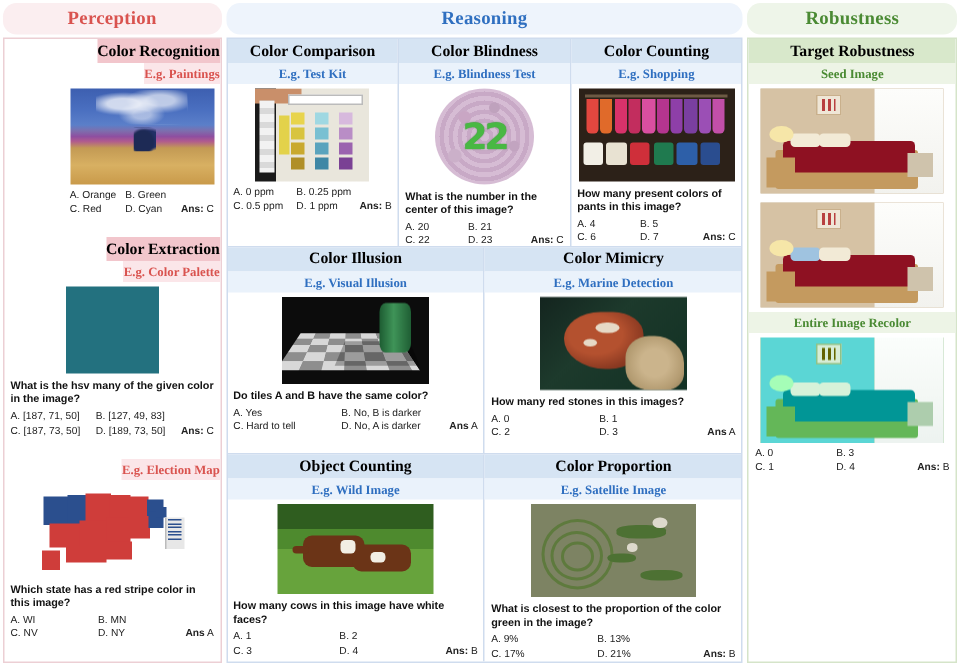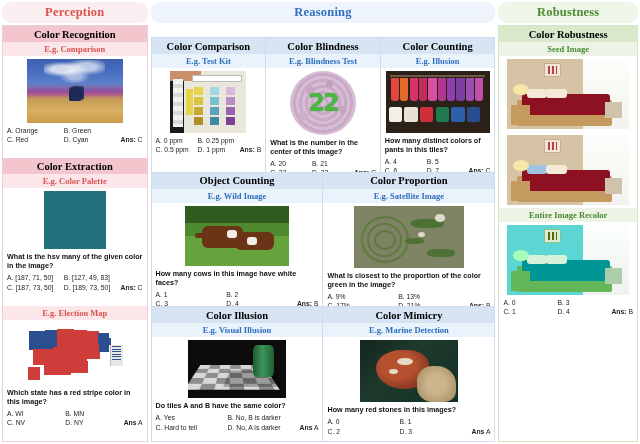--- a/index.html
+++ b/index.html
@@ -13,21 +13,21 @@
   .page {
     width: 640px; height: 444px;
     display: flex;
     gap: 3px;
     padding: 2px 2px;
   }
 
   
   .col { display: flex; flex-direction: column; }
   .col-perception { width: 146px; }
-  .col-reasoning  { width: 346px; gap: 12px; }
+  .col-reasoning  { width: 346px; }
   .col-robustness { width: 140px; }
 
   .section-title {
     border-radius: 9px;
     text-align: center;
     font-family: "Liberation Serif", serif;
     font-weight: bold;
     font-size: 12.5px;
     padding: 3px 0 3px;
     margin-bottom: 2px;
@@ -38,21 +38,21 @@
   .title-robustness { background: #eef5e9; color: #4a8a33; }
 
   .panel {
     border: 1px solid #dcdcdc;
     background: #fff;
     flex: 1 1 auto;
     display: flex;
     flex-direction: column;
     overflow: hidden;
   }
-  .panel-perception { border-color: #eccfd4; }
+  .panel-perception { border-color: #eccfd4; align-items: flex-end; }
   .panel-reasoning  { border-color: #cfdcee; }
   .panel-robustness { border-color: #d5e4c9; }
 
   
   .cat-head {
     font-family: "Liberation Serif", serif;
     font-weight: bold;
     font-size: 10.5px;
     text-align: center;
     padding: 2.5px 0;
@@ -256,21 +256,21 @@
 <body>
 
 <div class="page">
 
   <div class="col col-perception">
     <div class="section-title title-perception">Perception</div>
 
     <div class="panel panel-perception">
 
       <div class="cat-head pink">Color Recognition</div>
-      <div class="eg-head pink">E.g. Comparison</div>
+      <div class="eg-head pink">E.g. Paintings</div>
       <div class="card-body">
         <div class="img-wrap">
           <div class="pic pic-painting"></div>
         </div>
         <div class="opts">
           <span>A. Orange</span>
           <span>B. Green</span>
           <span class="ans"><b>Ans:</b> <span>C</span></span>
           <span>C. Red</span>
           <span>D. Cyan</span>
@@ -397,21 +397,21 @@
               <span>B. 21</span>
               <span class="ans"><b>Ans:</b> <span>C</span></span>
               <span>C. 22</span>
               <span>D. 23</span>
             </div>
           </div>
         </div>
 
         <div class="r-cell">
           <div class="cat-head blue">Color Counting</div>
-          <div class="eg-head blue">E.g. Illusion</div>
+          <div class="eg-head blue">E.g. Shopping</div>
           <div class="card-body">
             <div class="img-wrap">
               <div class="pic pic-shop">
                 <div class="rail"></div>
                 <span class="h" style="left:5%;background:#e2473f"></span>
                 <span class="h" style="left:14%;background:#e06a2a"></span>
                 <span class="h" style="left:23%;background:#d8326a"></span>
                 <span class="h" style="left:32%;background:#c22d5e"></span>
                 <span class="h" style="left:41%;background:#d94fa0"></span>
                 <span class="h" style="left:50%;background:#b4358f"></span>
@@ -420,27 +420,75 @@
                 <span class="h" style="left:77%;background:#9b4fb5"></span>
                 <span class="h" style="left:86%;background:#c24fa8"></span>
                 <span class="f" style="left:3%;background:#f2efe6"></span>
                 <span class="f" style="left:18%;background:#e8e2d2"></span>
                 <span class="f" style="left:33%;background:#cf2f3a"></span>
                 <span class="f" style="left:48%;background:#1f7a4f"></span>
                 <span class="f" style="left:63%;background:#2d5fa8"></span>
                 <span class="f" style="left:78%;background:#2a4d8f"></span>
               </div>
             </div>
-            <div class="q">How many distinct colors of pants in this tiles?</div>
+            <div class="q">How many present colors of pants in this image?</div>
             <div class="opts">
               <span>A. 4</span>
               <span>B. 5</span>
               <span class="ans"><b>Ans:</b> <span>C</span></span>
               <span>C. 6</span>
               <span>D. 7</span>
+            </div>
+          </div>
+        </div>
+      </div>
+
+      <div class="r-row">
+
+        <div class="r-cell">
+          <div class="cat-head blue">Color Illusion</div>
+          <div class="eg-head blue">E.g. Visual Illusion</div>
+          <div class="card-body">
+            <div class="img-wrap">
+              <div class="pic pic-illusion">
+                <div class="board"></div>
+                  <div class="shadow"></div>
+                  <div class="cyl"></div>
+              </div>
+            </div>
+            <div class="q">Do tiles A and B have the same color?</div>
+            <div class="opts">
+              <span>A. Yes</span>
+              <span>B. No, B is darker</span>
+              <span class="ans"><b>Ans</b> <span>A</span></span>
+              <span>C. Hard to tell</span>
+              <span>D. No, A is darker</span>
+            </div>
+          </div>
+        </div>
+
+        <div class="r-cell">
+          <div class="cat-head blue">Color Mimicry</div>
+          <div class="eg-head blue">E.g. Marine Detection</div>
+          <div class="card-body">
+            <div class="img-wrap">
+              <div class="pic pic-marine">
+                <div class="fish"></div>
+                  <div class="coral"></div>
+                <span class="spot" style="left:38%;top:28%;width:16%;height:12%"></span>
+                <span class="spot" style="left:30%;top:46%;width:9%;height:8%"></span>
+              </div>
+            </div>
+            <div class="q">How many red stones in this images?</div>
+            <div class="opts">
+              <span>A. 0</span>
+              <span>B. 1</span>
+              <span class="ans"><b>Ans</b> <span>A</span></span>
+              <span>C. 2</span>
+              <span>D. 3</span>
             </div>
           </div>
         </div>
       </div>
 
       <div class="r-row">
 
         <div class="r-cell">
           <div class="cat-head blue">Object Counting</div>
           <div class="eg-head blue">E.g. Wild Image</div>
@@ -486,76 +534,28 @@
               <span>A. 9%</span>
               <span>B. 13%</span>
               <span class="ans"><b>Ans:</b> <span>B</span></span>
               <span>C. 17%</span>
               <span>D. 21%</span>
             </div>
           </div>
         </div>
       </div>
 
-      <div class="r-row">
-
-        <div class="r-cell">
-          <div class="cat-head blue">Color Illusion</div>
-          <div class="eg-head blue">E.g. Visual Illusion</div>
-          <div class="card-body">
-            <div class="img-wrap">
-              <div class="pic pic-illusion">
-                <div class="board"></div>
-                  <div class="shadow"></div>
-                  <div class="cyl"></div>
-              </div>
-            </div>
-            <div class="q">Do tiles A and B have the same color?</div>
-            <div class="opts">
-              <span>A. Yes</span>
-              <span>B. No, B is darker</span>
-              <span class="ans"><b>Ans</b> <span>A</span></span>
-              <span>C. Hard to tell</span>
-              <span>D. No, A is darker</span>
-            </div>
-          </div>
-        </div>
-
-        <div class="r-cell">
-          <div class="cat-head blue">Color Mimicry</div>
-          <div class="eg-head blue">E.g. Marine Detection</div>
-          <div class="card-body">
-            <div class="img-wrap">
-              <div class="pic pic-marine">
-                <div class="fish"></div>
-                  <div class="coral"></div>
-                <span class="spot" style="left:38%;top:28%;width:16%;height:12%"></span>
-                <span class="spot" style="left:30%;top:46%;width:9%;height:8%"></span>
-              </div>
-            </div>
-            <div class="q">How many red stones in this images?</div>
-            <div class="opts">
-              <span>A. 0</span>
-              <span>B. 1</span>
-              <span class="ans"><b>Ans</b> <span>A</span></span>
-              <span>C. 2</span>
-              <span>D. 3</span>
-            </div>
-          </div>
-        </div>
-      </div>
-
     </div>
   </div>
 
   <div class="col col-robustness">
     <div class="section-title title-robustness">Robustness</div>
 
     <div class="panel panel-robustness">
-      <div class="cat-head green">Color Robustness</div>
+      <div class="cat-head green">Target Robustness</div>
 
       <div class="rb-block">
         <div class="eg-head green">Seed Image</div>
         <div class="card-body" style="flex:0 0 auto;padding:3px 4px;">
           <div class="img-wrap">
             <div class="pic pic-bed">
               <div class="wall"></div>
                 <div class="win"></div>
               <div class="art">
                   <b></b>

